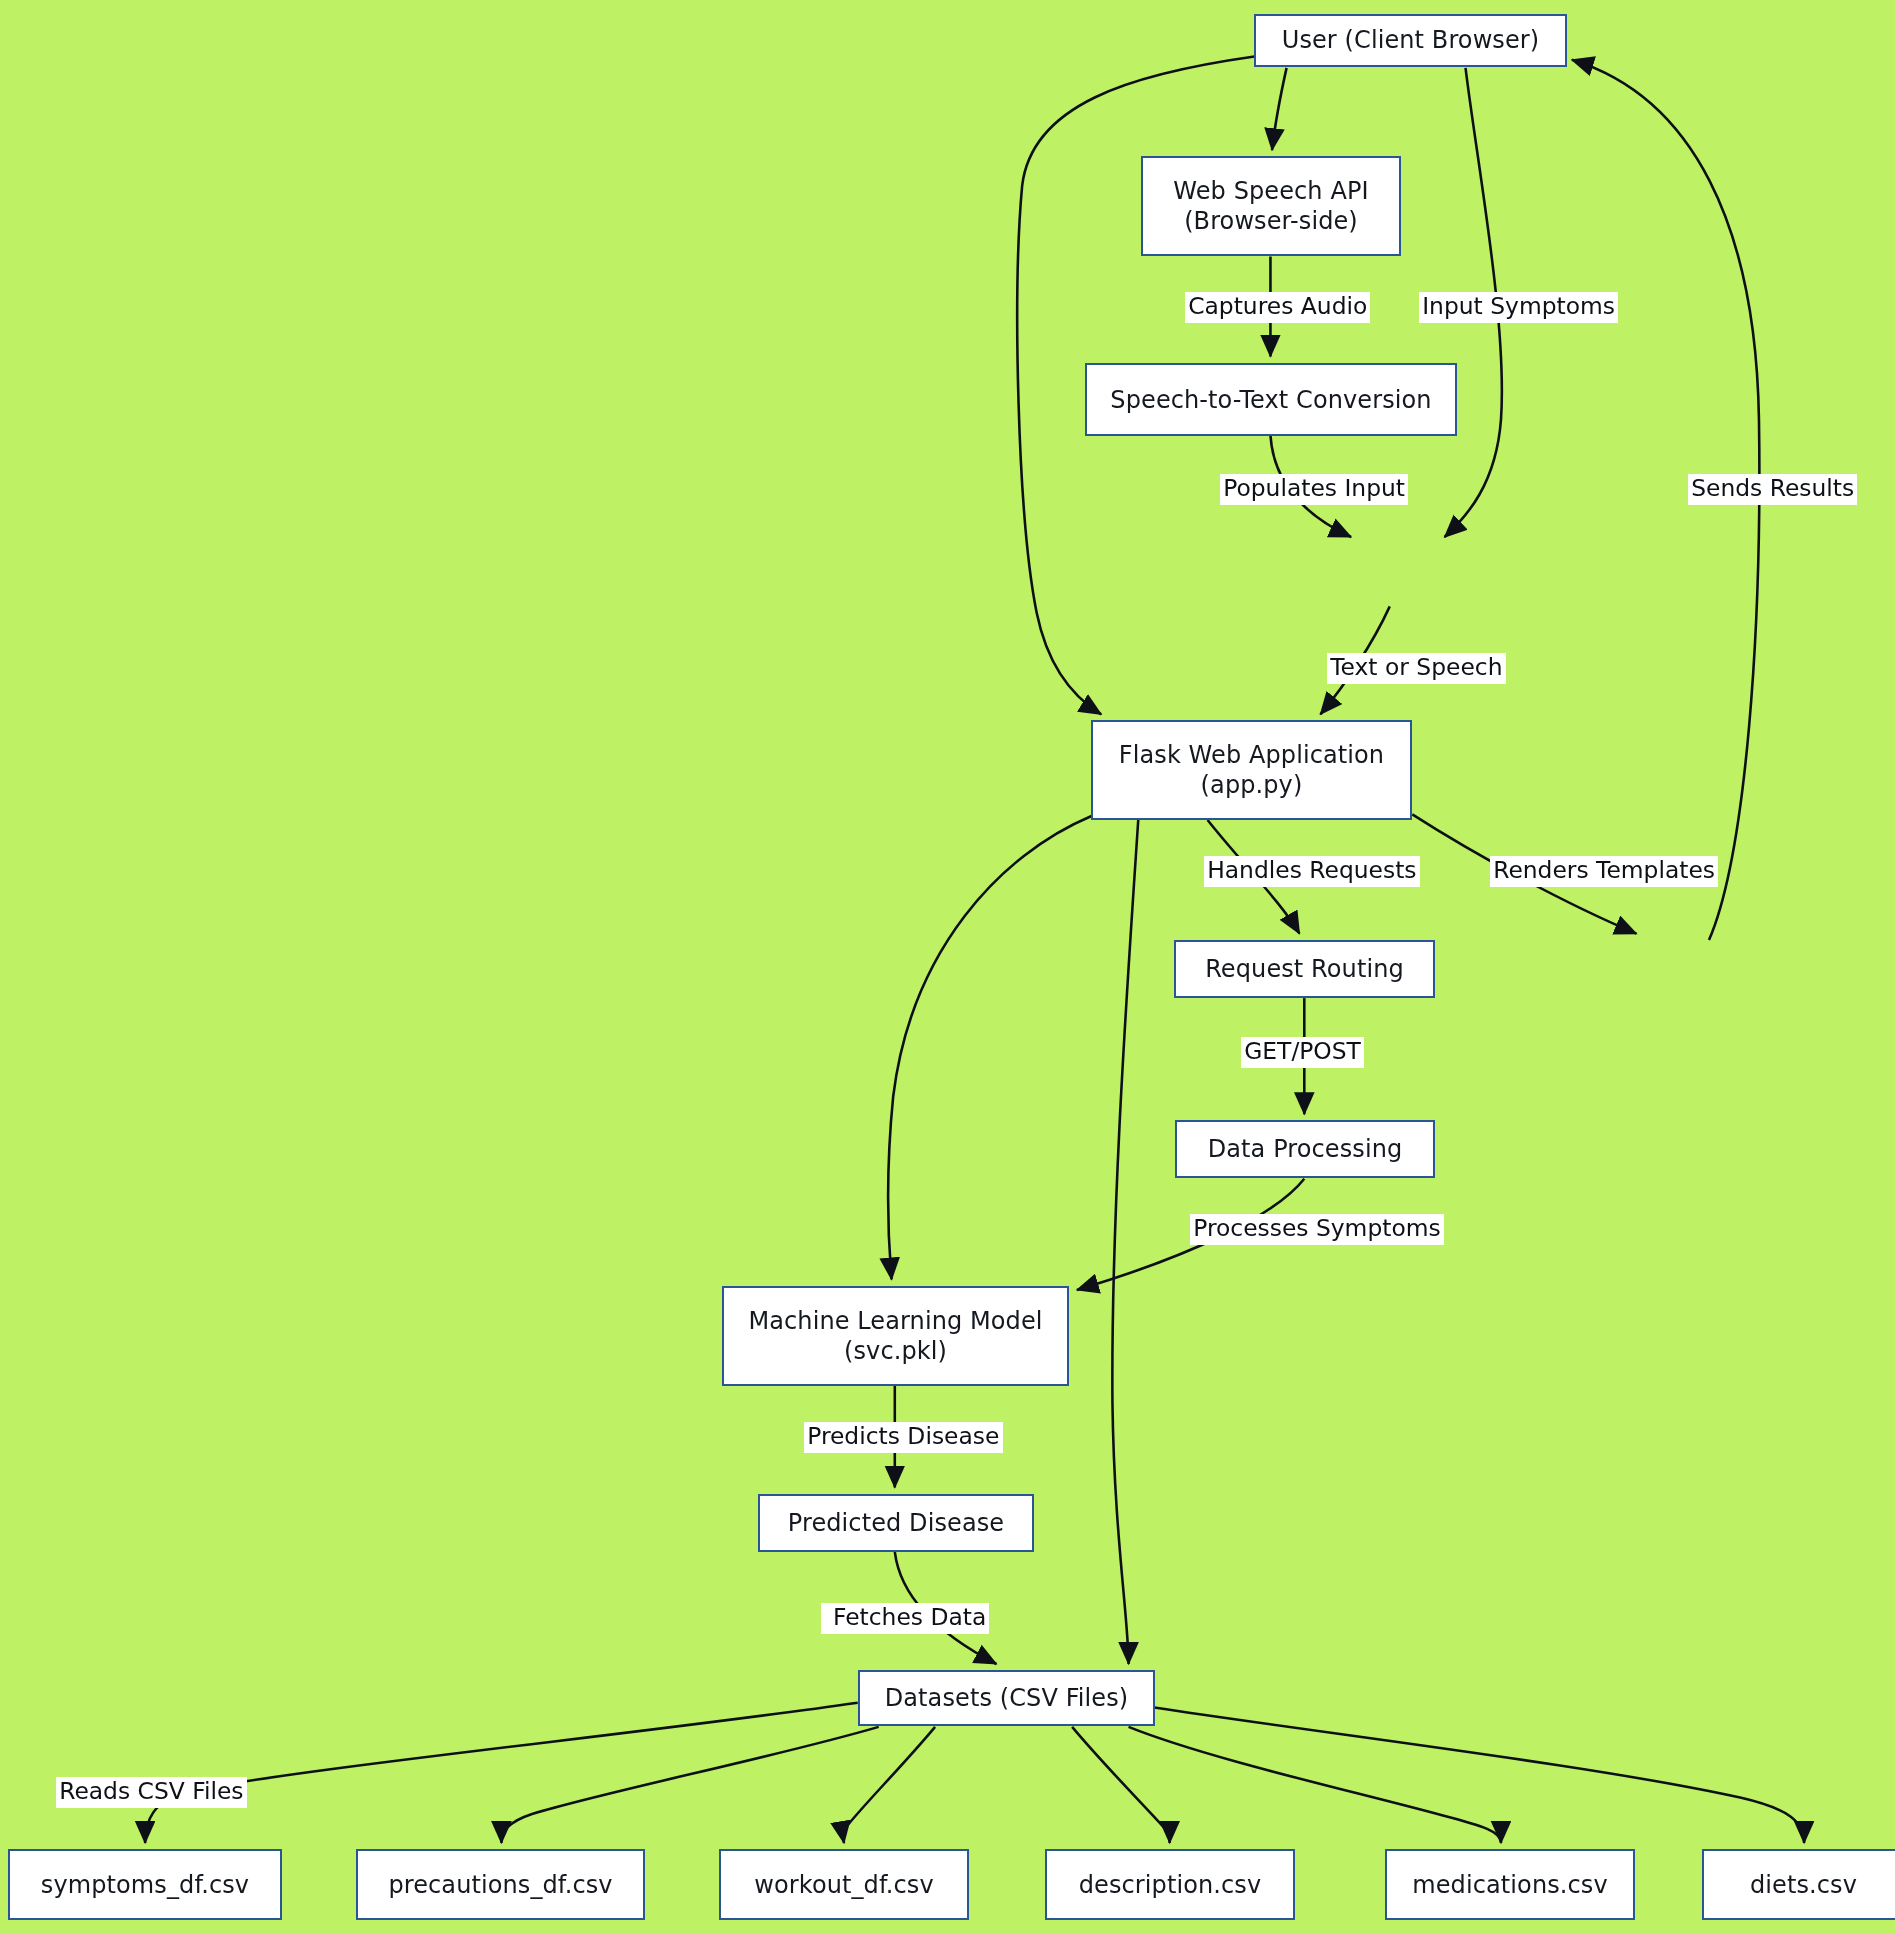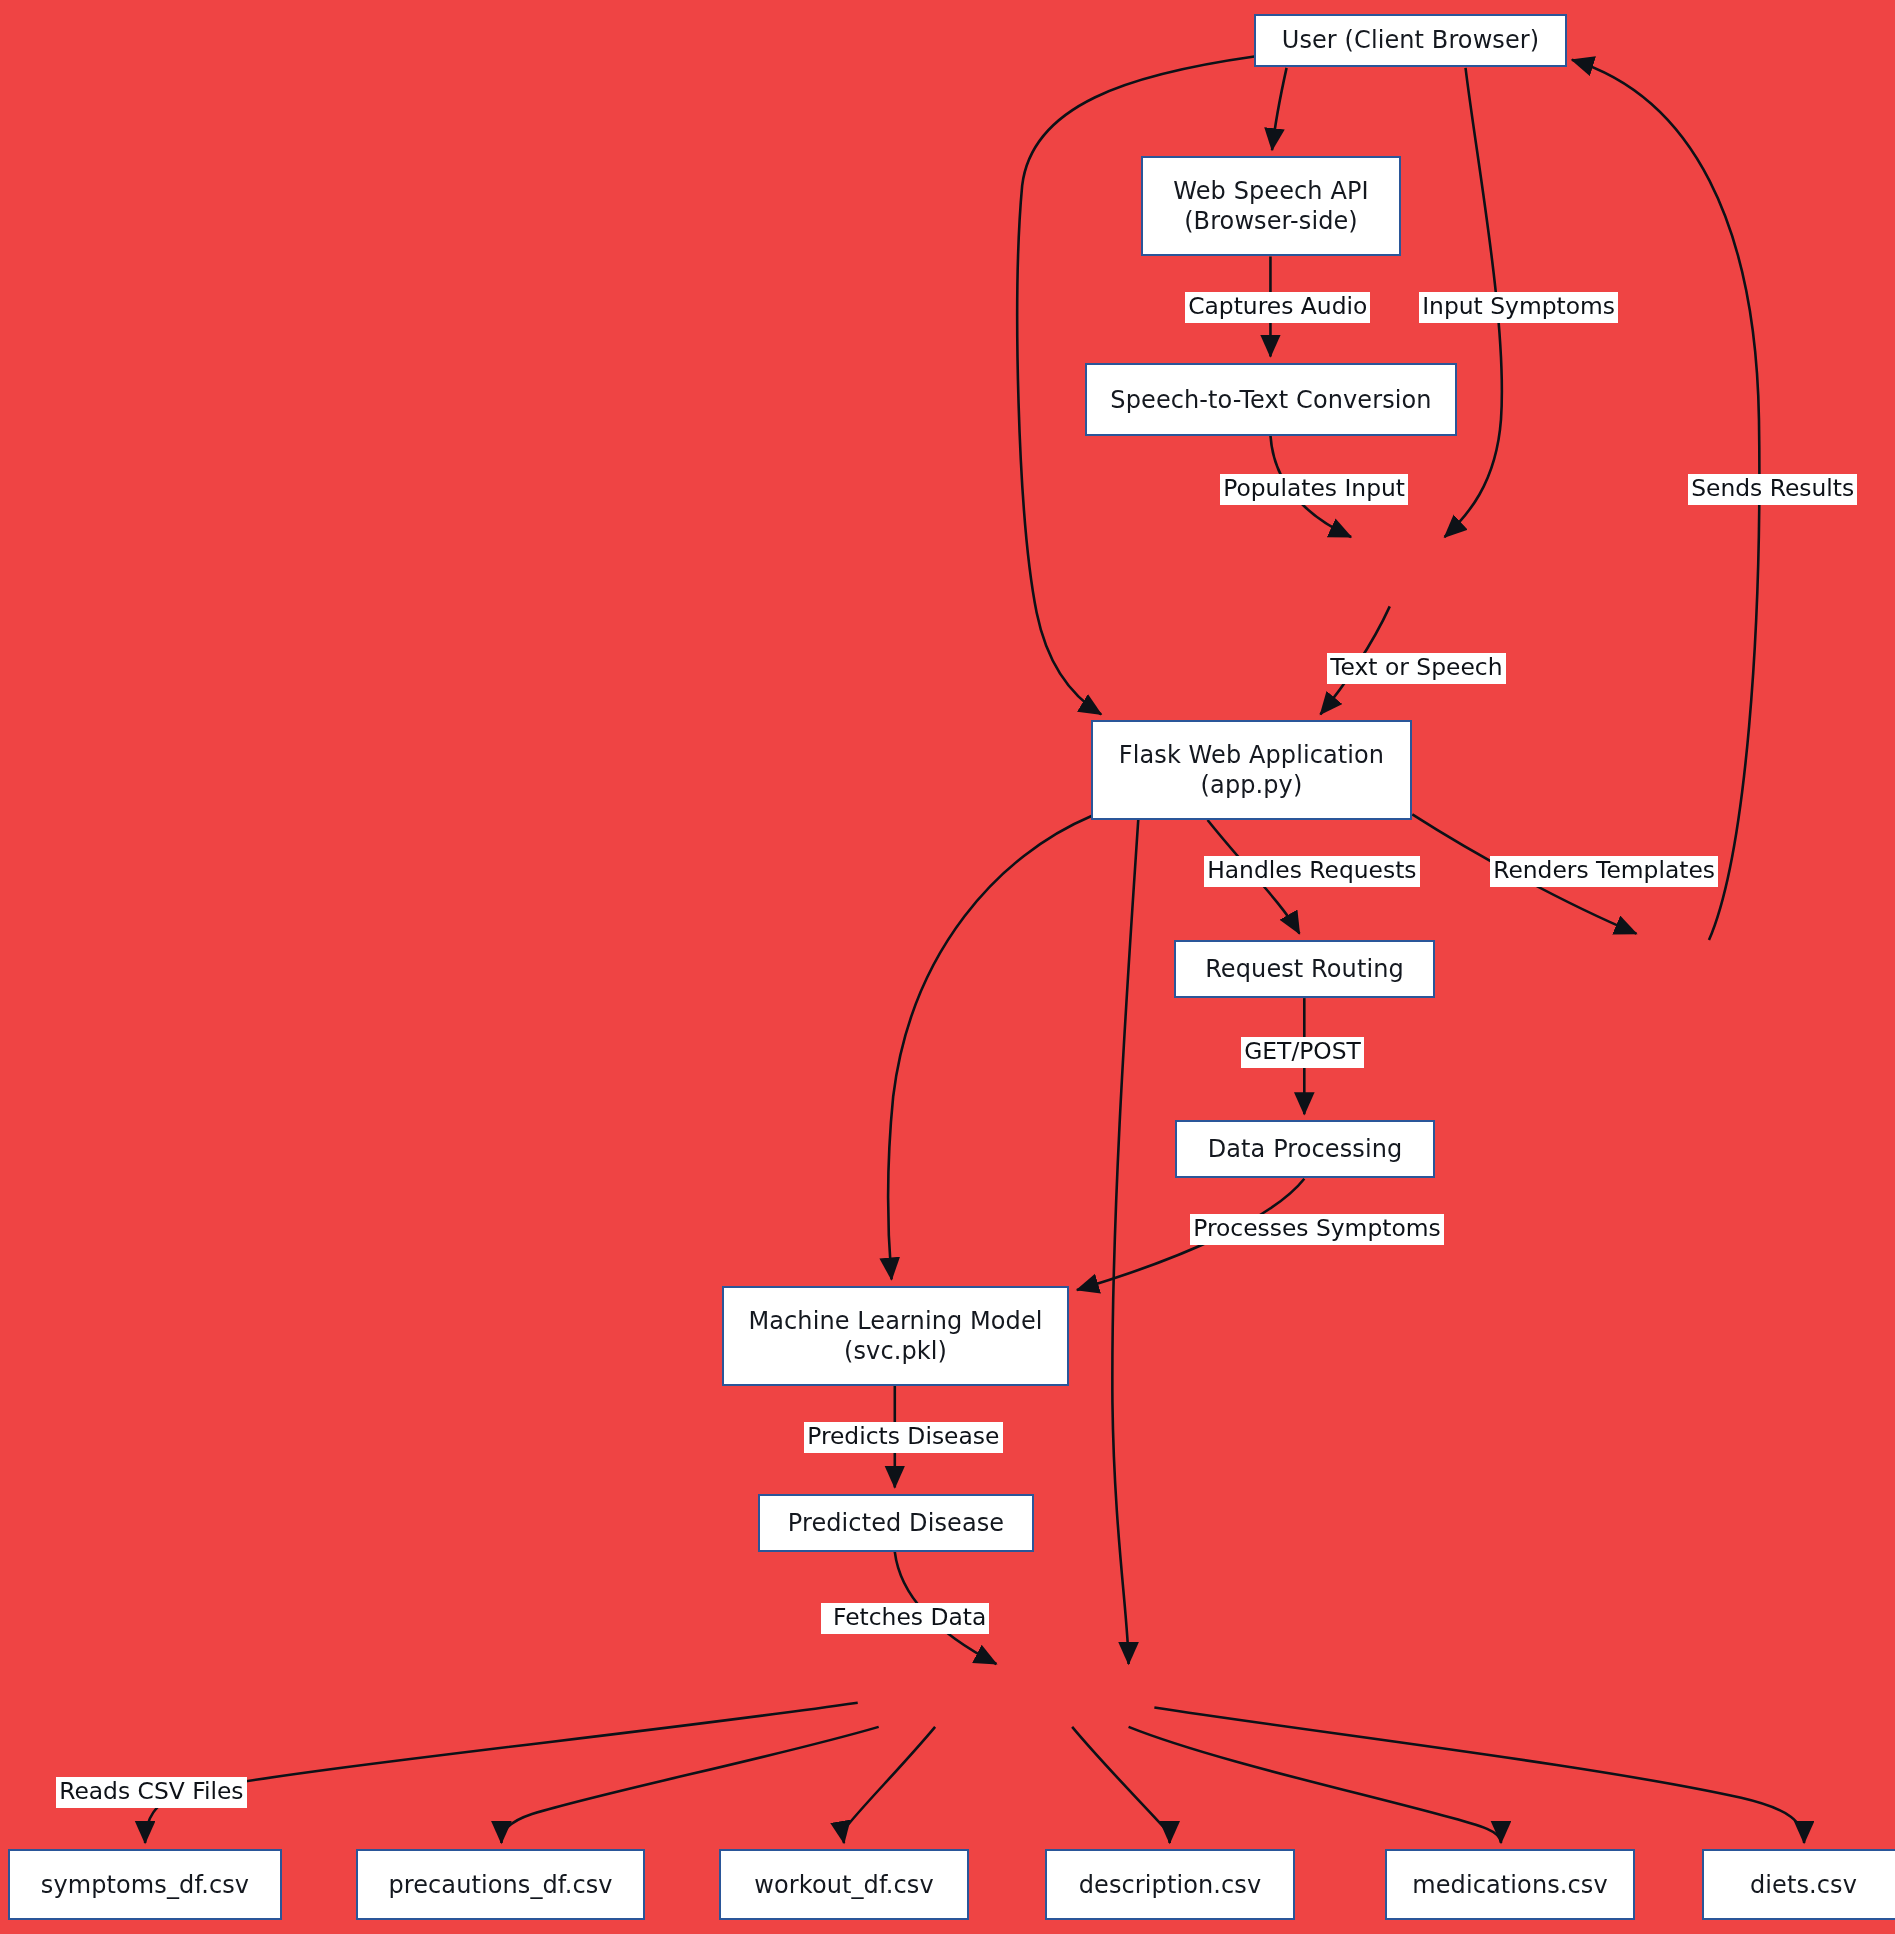--- a/index.html
+++ b/index.html
@@ -4,21 +4,21 @@
 <style>
   html, body {
     margin: 0;
     padding: 0;
     background: #000000;
   }
   #canvas {
     position: relative;
     width: 1896px;
     height: 1935px;
-    background: #ef4444;
+    background: #bef264;
     overflow: hidden;
     font-family: "DejaVu Sans", sans-serif;
   }
   svg#edges {
     position: absolute;
     left: 0;
     top: 0;
     width: 1896px;
     height: 1935px;
   }
@@ -121,20 +121,21 @@
   <div class="node" style="left:1174px;top:940px;width:261px;height:58px;">Request Routing</div>
 
 
   <div class="node" style="left:1175px;top:1120px;width:260px;height:58px;">Data Processing</div>
 
   <div class="node" style="left:722px;top:1286px;width:347px;height:100px;">Machine Learning Model
 (svc.pkl)</div>
 
   <div class="node" style="left:758px;top:1494px;width:276px;height:58px;">Predicted Disease</div>
 
+  <div class="node" style="left:858px;top:1670px;width:297px;height:56px;">Datasets (CSV Files)</div>
 
   <div class="node" style="left:8px;top:1849px;width:274px;height:71px;">symptoms_df.csv</div>
 
   <div class="node" style="left:356px;top:1849px;width:289px;height:71px;">precautions_df.csv</div>
 
   <div class="node" style="left:719px;top:1849px;width:250px;height:71px;">workout_df.csv</div>
 
   <div class="node" style="left:1045px;top:1849px;width:250px;height:71px;">description.csv</div>
 
   <div class="node" style="left:1377px;top:1849px;width:250px;height:71px;margin-left:8px;">medications.csv</div>

